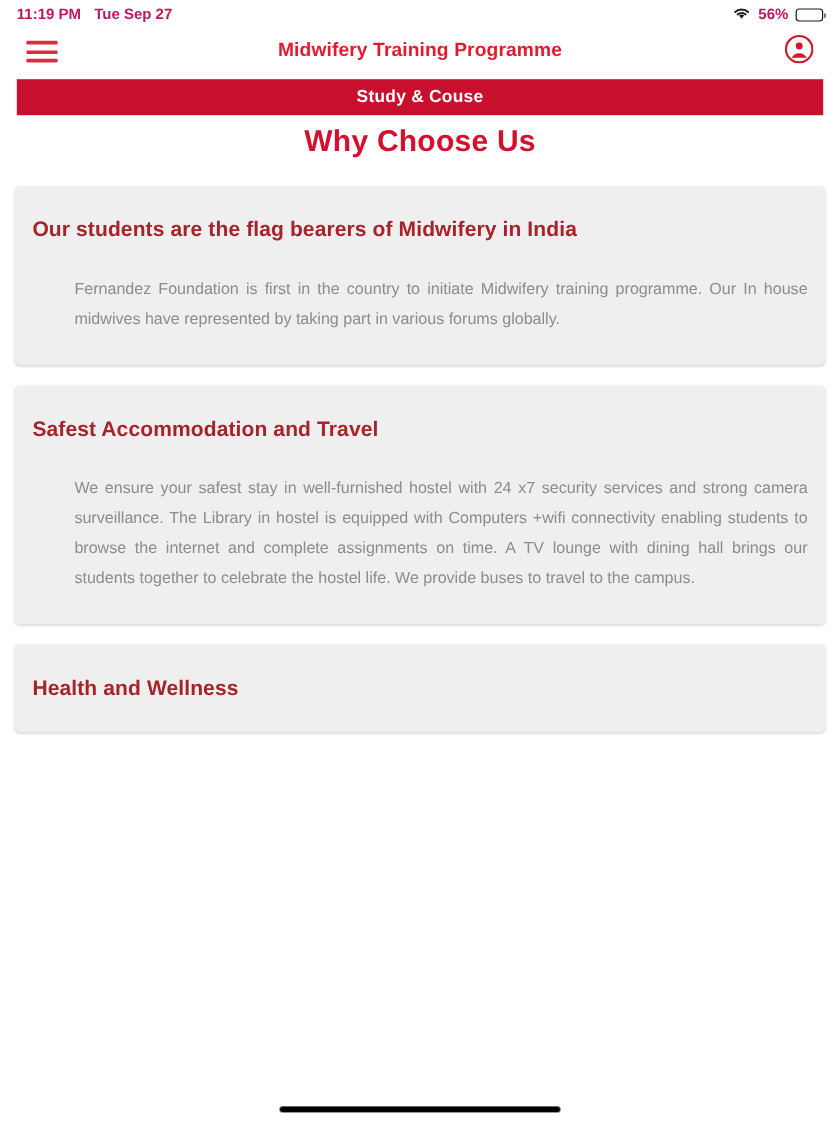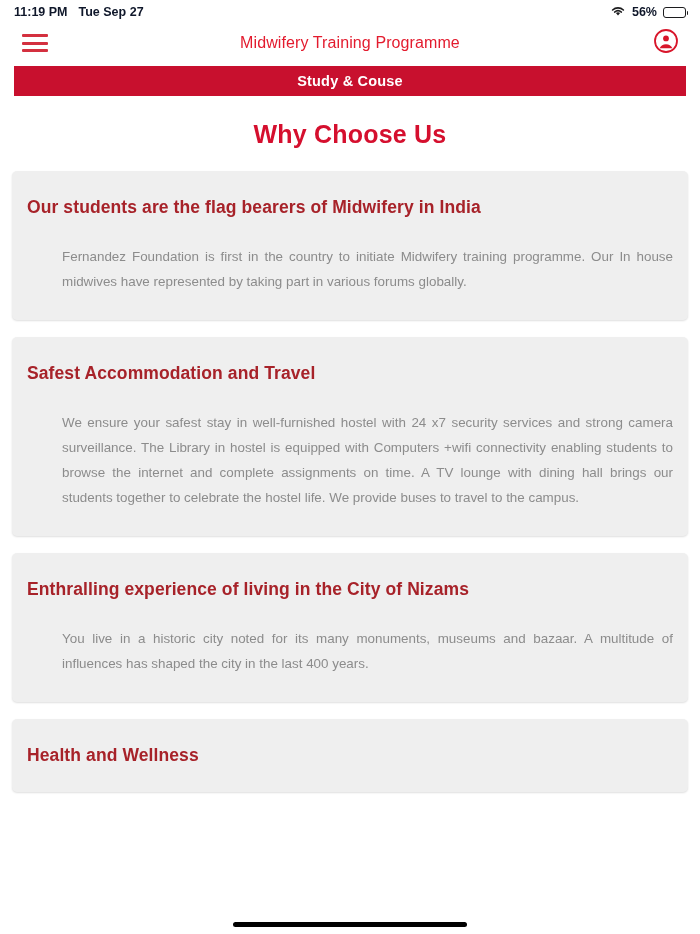--- a/index.html
+++ b/index.html
@@ -9,21 +9,21 @@
     font-family:"Liberation Sans", sans-serif;
     overflow:hidden;
   }
 
   
   .statusbar{
     height:24px;
     display:flex; align-items:center;
     padding:0 14px;
     font-size:12.5px; font-weight:bold;
-    color:#0f172a;
+    color:#be185d;
   }
   .sb-left{ display:flex; align-items:center; gap:11px; }
   .sb-right{ margin-left:auto; display:flex; align-items:center; gap:6px; }
   .wifi-icon{ display:block; }
   .battery{
     width:23px; height:11px;
     border:1.3px solid #1c1c1e; border-radius:3px;
     position:relative; padding:1.3px;
   }
   .battery::after{
@@ -41,21 +41,21 @@
     background:#ffffff;
   }
   .hamburger{
     width:26px; height:18px;
     display:flex; flex-direction:column; justify-content:space-between;
     cursor:pointer;
   }
   .hamburger span{ display:block; height:3px; width:100%; background:#D4303F; border-radius:1px; }
   .nav-title{
     position:absolute; left:0; right:0; text-align:center;
-    font-size:16px; font-weight:normal; color:#E31B2E;
+    font-size:16px; font-weight:bold; color:#E31B2E;
     letter-spacing:.1px;
     pointer-events:none;
   }
   .account-icon{ margin-left:auto; cursor:pointer; display:block; }
 
   
   .banner{
     margin:4px 14px 0 14px;
     height:30px;
     background:#C8102E;
@@ -64,21 +64,21 @@
   }
   .banner-text{
     color:#ffffff; font-size:14.5px; font-weight:bold; letter-spacing:.2px;
   }
 
   
   .page-title{
     text-align:center;
     color:#D50F2E;
     font-size:25px; font-weight:bold;
-    margin-top:24px;
+    margin-top:8px;
     letter-spacing:.2px;
   }
 
   
   .cards{ margin-top:22px; }
   .card{
     margin:0 12px 17px 12px;
     background:#EFEFEF;
     border-radius:5px;
     padding:26px 15px 26px 15px;
@@ -156,24 +156,20 @@
     <div class="card-title">Our students are the flag bearers of Midwifery in India</div>
     <div class="card-body">Fernandez Foundation is first in the country to initiate Midwifery training programme. Our In house midwives have represented by taking part in various forums globally.</div>
   </div>
 
 
   <div class="card">
     <div class="card-title">Safest Accommodation and Travel</div>
     <div class="card-body">We ensure your safest stay in well-furnished hostel with 24 x7 security services and strong camera surveillance. The Library in hostel is equipped with Computers +wifi connectivity enabling students to browse the internet and complete assignments on time. A TV lounge with dining hall brings our students together to celebrate the hostel life. We provide buses to travel to the campus.</div>
   </div>
 
-  <div class="card">
-    <div class="card-title">Enthralling experience of living in the City of Nizams</div>
-    <div class="card-body">You live in a historic city noted for its many monuments, museums and bazaar. A multitude of influences has shaped the city in the last 400 years.</div>
-  </div>
 
   <div class="card">
     <div class="card-title">Health and Wellness</div>
 
   </div>
 
 </div>
 
 <div class="home-indicator"></div>
 

